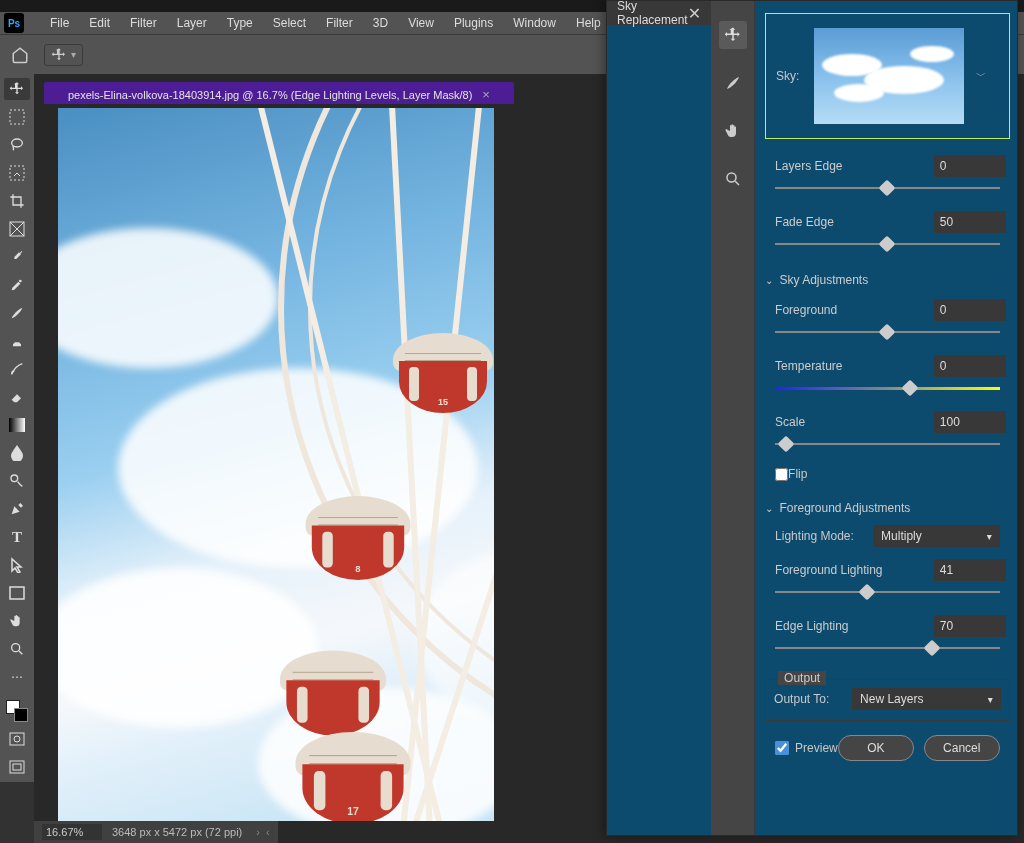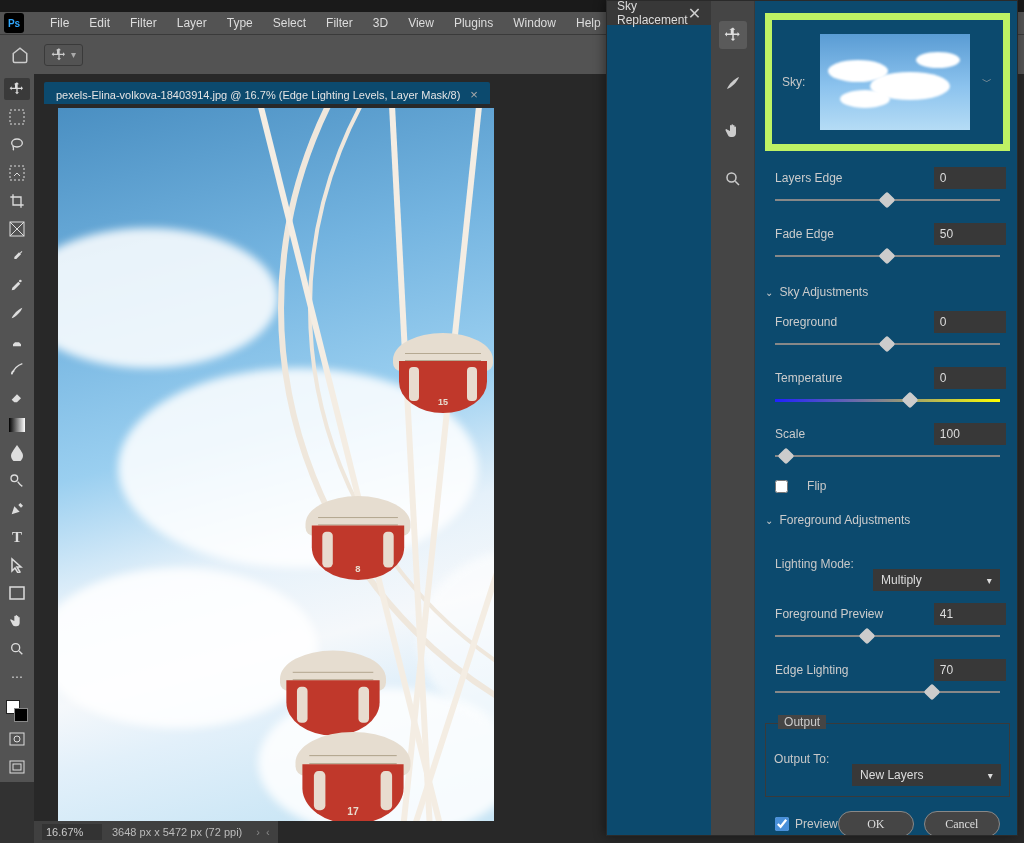--- a/index.html
+++ b/index.html
@@ -17,21 +17,21 @@
 
 .tools { position: absolute; left: 0; top: 74px; width: 34px; background: #535353; display: flex; flex-direction: column; align-items: center; padding: 4px 0; gap: 6px; }
 .tool { width: 26px; height: 22px; display: flex; align-items: center; justify-content: center; color: #ddd; cursor: pointer; }
 .tool.active { background: #3a3a3a; border-radius: 2px; }
 .color-swatch { width: 22px; height: 22px; position: relative; margin-top: 6px; }
 .color-swatch .fg { position: absolute; top: 0; left: 0; width: 14px; height: 14px; background: #fff; border: 1px solid #222; }
 .color-swatch .bgc { position: absolute; bottom: 0; right: 0; width: 14px; height: 14px; background: #000; border: 1px solid #888; }
 
 
 .doc-outer { position: absolute; left: 34px; top: 74px; right: 0; bottom: 0; background: #282828; }
-.doc-tab { position: absolute; left: 10px; top: 8px; background: #0c4a6e; font-size: 11px; color: #e4e4e4; padding: 5px 12px; border-radius: 2px 2px 0 0; display: flex; align-items: center; gap: 10px; }
+.doc-tab { position: absolute; left: 10px; top: 8px; background: #4c1d95; font-size: 11px; color: #e4e4e4; padding: 5px 24px; border-radius: 2px 2px 0 0; display: flex; align-items: center; gap: 10px; }
 .doc-tab .close { color: #aaa; cursor: pointer; font-size: 13px; }
 .canvas-wrap { position: absolute; left: 10px; top: 30px; right: 0; bottom: 22px; background: #282828; overflow: hidden; }
 
 
 .image-canvas { position: absolute; left: 14px; top: 4px; width: 436px; height: 716px; overflow: hidden; background: linear-gradient(165deg, #4a8fc2 0%, #74b4e0 25%, #9acff0 45%, #e5f1fa 60%, #f5f8fb 72%, #e2f0fa 80%, #c8e5f5 95%); }
 .cloud { position: absolute; background: rgba(255,255,255,0.85); border-radius: 50%; filter: blur(4px); }
 .wheel-mast { position: absolute; width: 6px; height: 800px; background: #f4ede3; transform: rotate(-3deg); }
 .rim { position: absolute; border: 6px solid #efe7dc; border-radius: 50%; }
 .cabin { position: absolute; width: 100px; height: 80px; }
 .cabin-roof { position: absolute; top: 0; left: 0; width: 100%; height: 38px; background: #e6ddd0; border-radius: 50% 50% 8px 8px / 70% 70% 8px 8px; }
@@ -51,53 +51,53 @@
 
 .dialog { position: absolute; right: 6px; top: 0; width: 412px; height: 836px; background: #0c4a6e; border: 1px solid #2a2a2a; box-shadow: -2px 0 10px rgba(0,0,0,0.4); display: flex; flex-direction: row; }
 .dlg-title { height: 24px; background: #383838; font-size: 12px; color: #ddd; padding: 4px 10px; display: flex; justify-content: space-between; align-items: center; }
 .dlg-title .x { font-size: 16px; cursor: pointer; color: #ccc; }
 .dlg-body { flex: 1; display: flex; }
 .dlg-tools { width: 44px; background: #454545; display: flex; flex-direction: column; align-items: center; padding-top: 20px; gap: 20px; border-right: 1px solid #3a3a3a; }
 .dlg-tool { width: 28px; height: 28px; display: flex; align-items: center; justify-content: center; color: #ccc; cursor: pointer; }
 .dlg-tool.on { background: #5a5a5a; border-radius: 3px; }
 .dlg-right { flex: 1; padding: 12px 16px 8px 10px; display: flex; flex-direction: column; gap: 6px; font-size: 12px; overflow-y: auto; }
 
-.sky-row { display: flex; align-items: center; gap: 8px; border: 7px solid #bef264; padding: 14px 10px; margin-bottom: 6px; }
+.sky-row { display: flex; align-items: center; gap: 8px; border: 1px solid #bef264; padding: 14px 10px; margin-bottom: 6px; }
 .sky-label { width: 30px; }
 .sky-thumb { width: 150px; height: 96px; position: relative; cursor: pointer; background: linear-gradient(to bottom, #5a9cd4 0%, #8cc3ee 55%, #b5dcf5 100%); }
 .sky-thumb .scloud { position: absolute; background: #fff; border-radius: 50%; filter: blur(1px); }
 .sky-dd { color: #aaa; font-size: 10px; margin-left: 4px; }
 
 .param { margin: 4px 0 2px 0; }
 .param-row { display: flex; justify-content: space-between; align-items: center; padding: 0 4px 0 10px; }
 .param-row label { color: #ccc; }
 .num-field { width: 72px; height: 22px; background: #383838; color: #ddd; border: none; font-size: 12px; padding: 2px 6px; }
 .slider-track { position: relative; height: 20px; margin: 2px 10px 0 10px; }
 .slider-track .rail { position: absolute; left: 0; right: 0; top: 8px; height: 2px; background: #888; }
 .slider-track .rail.temp { background: linear-gradient(to right, #2020ff 0%, #888 50%, #ffff00 100%); height: 3px; }
 .slider-track .thumb { position: absolute; top: 3px; width: 12px; height: 12px; background: #ccc; border-radius: 2px; transform: translateX(-50%) rotate(45deg); cursor: pointer; }
 
 .section-head { display: flex; align-items: center; gap: 6px; margin: 10px 0 2px 0; color: #ccc; cursor: pointer; }
 .section-head .chev { font-size: 10px; color: #ccc; }
 
-.flip-row { display: flex; align-items: center; gap: 19px; padding: 4px 10px; }
+.flip-row { display: flex; align-items: center; gap: 0; padding: 4px 10px; }
 .flip-row input { accent-color: #888; }
 
 .dropdown-row { display: flex; align-items: center; gap: 8px; padding: 2px 10px; }
 .dropdown-row label { width: 90px; }
-.dropdown { flex: 1; height: 22px; background: #383838; color: #ddd; display: flex; align-items: center; justify-content: space-between; padding: 0 8px; cursor: pointer; margin-top: 32px; }
+.dropdown { flex: 1; height: 22px; background: #383838; color: #ddd; display: flex; align-items: center; justify-content: space-between; padding: 0 8px; cursor: pointer; }
 
 .output-box { border: 1px solid #3a3a3a; margin: 12px 0 4px 0; padding: 8px 8px 10px 8px; position: relative; }
 .output-box .legend { position: absolute; top: -9px; left: 12px; background: #454545; padding: 0 6px; font-size: 12px; color: #ccc; }
 
 .dlg-footer { display: flex; align-items: center; justify-content: space-between; padding: 4px 10px; }
 .dlg-footer .left { display: flex; align-items: center; gap: 6px; }
 .dlg-footer .left input { accent-color: #4a90d9; width:14px; height:14px; }
 .btns { display: flex; gap: 10px; }
-.btn { min-width: 76px; height: 26px; background: #454545; border: 1px solid #888; border-radius: 13px; color: #ddd; font-size: 12px; display: flex; align-items: center; justify-content: center; cursor: pointer; font-family: Liberation Serif, serif; }
+.btn { min-width: 76px; height: 26px; background: #454545; border: 1px solid #888; border-radius: 13px; color: #ddd; font-size: 12px; display: flex; align-items: center; justify-content: center; cursor: pointer; }
 </style>
 </head>
 <body>
 
 <div class="app-titlebar"></div>
 
 <div class="menu-bar">
   <div class="ps">Ps</div>
   <div class="mi">File</div>
   <div class="mi">Edit</div>
@@ -452,21 +452,21 @@
       <div class="dropdown-row">
         <label>Lighting Mode:</label>
         <div class="dropdown">
           <span>Multiply</span>
           <span style="font-size:10px">▾</span>
         </div>
       </div>
 
       <div class="param">
         <div class="param-row">
-            <label>Foreground Preview</label>
+            <label>Foreground Lighting</label>
             <input class="num-field" value="41" style="">
           </div>
         <div class="slider-track">
             <div class="rail"></div>
             <div class="thumb" style="left:41%"></div>
           </div>
       </div>
 
       <div class="param">
         <div class="param-row">

